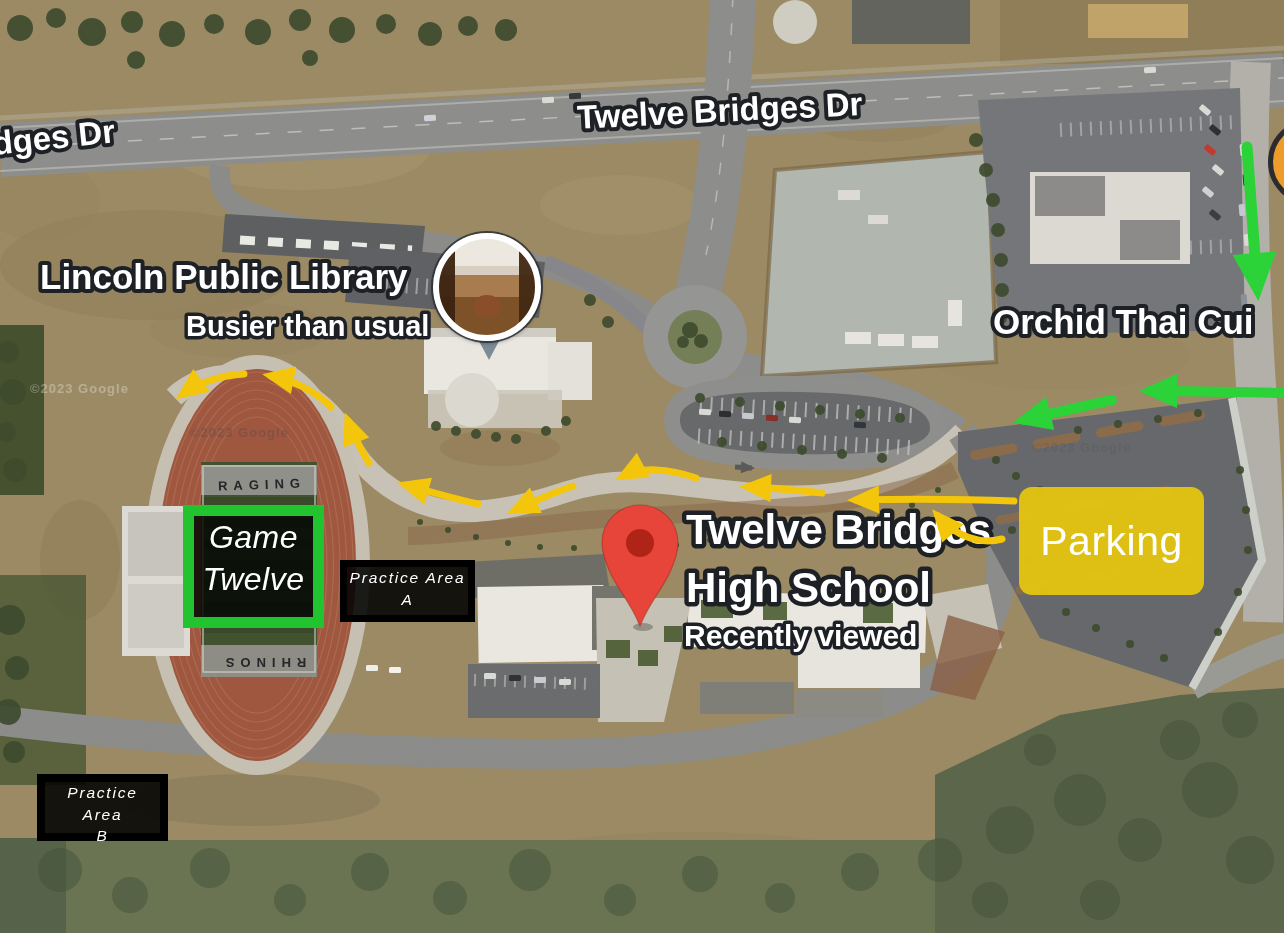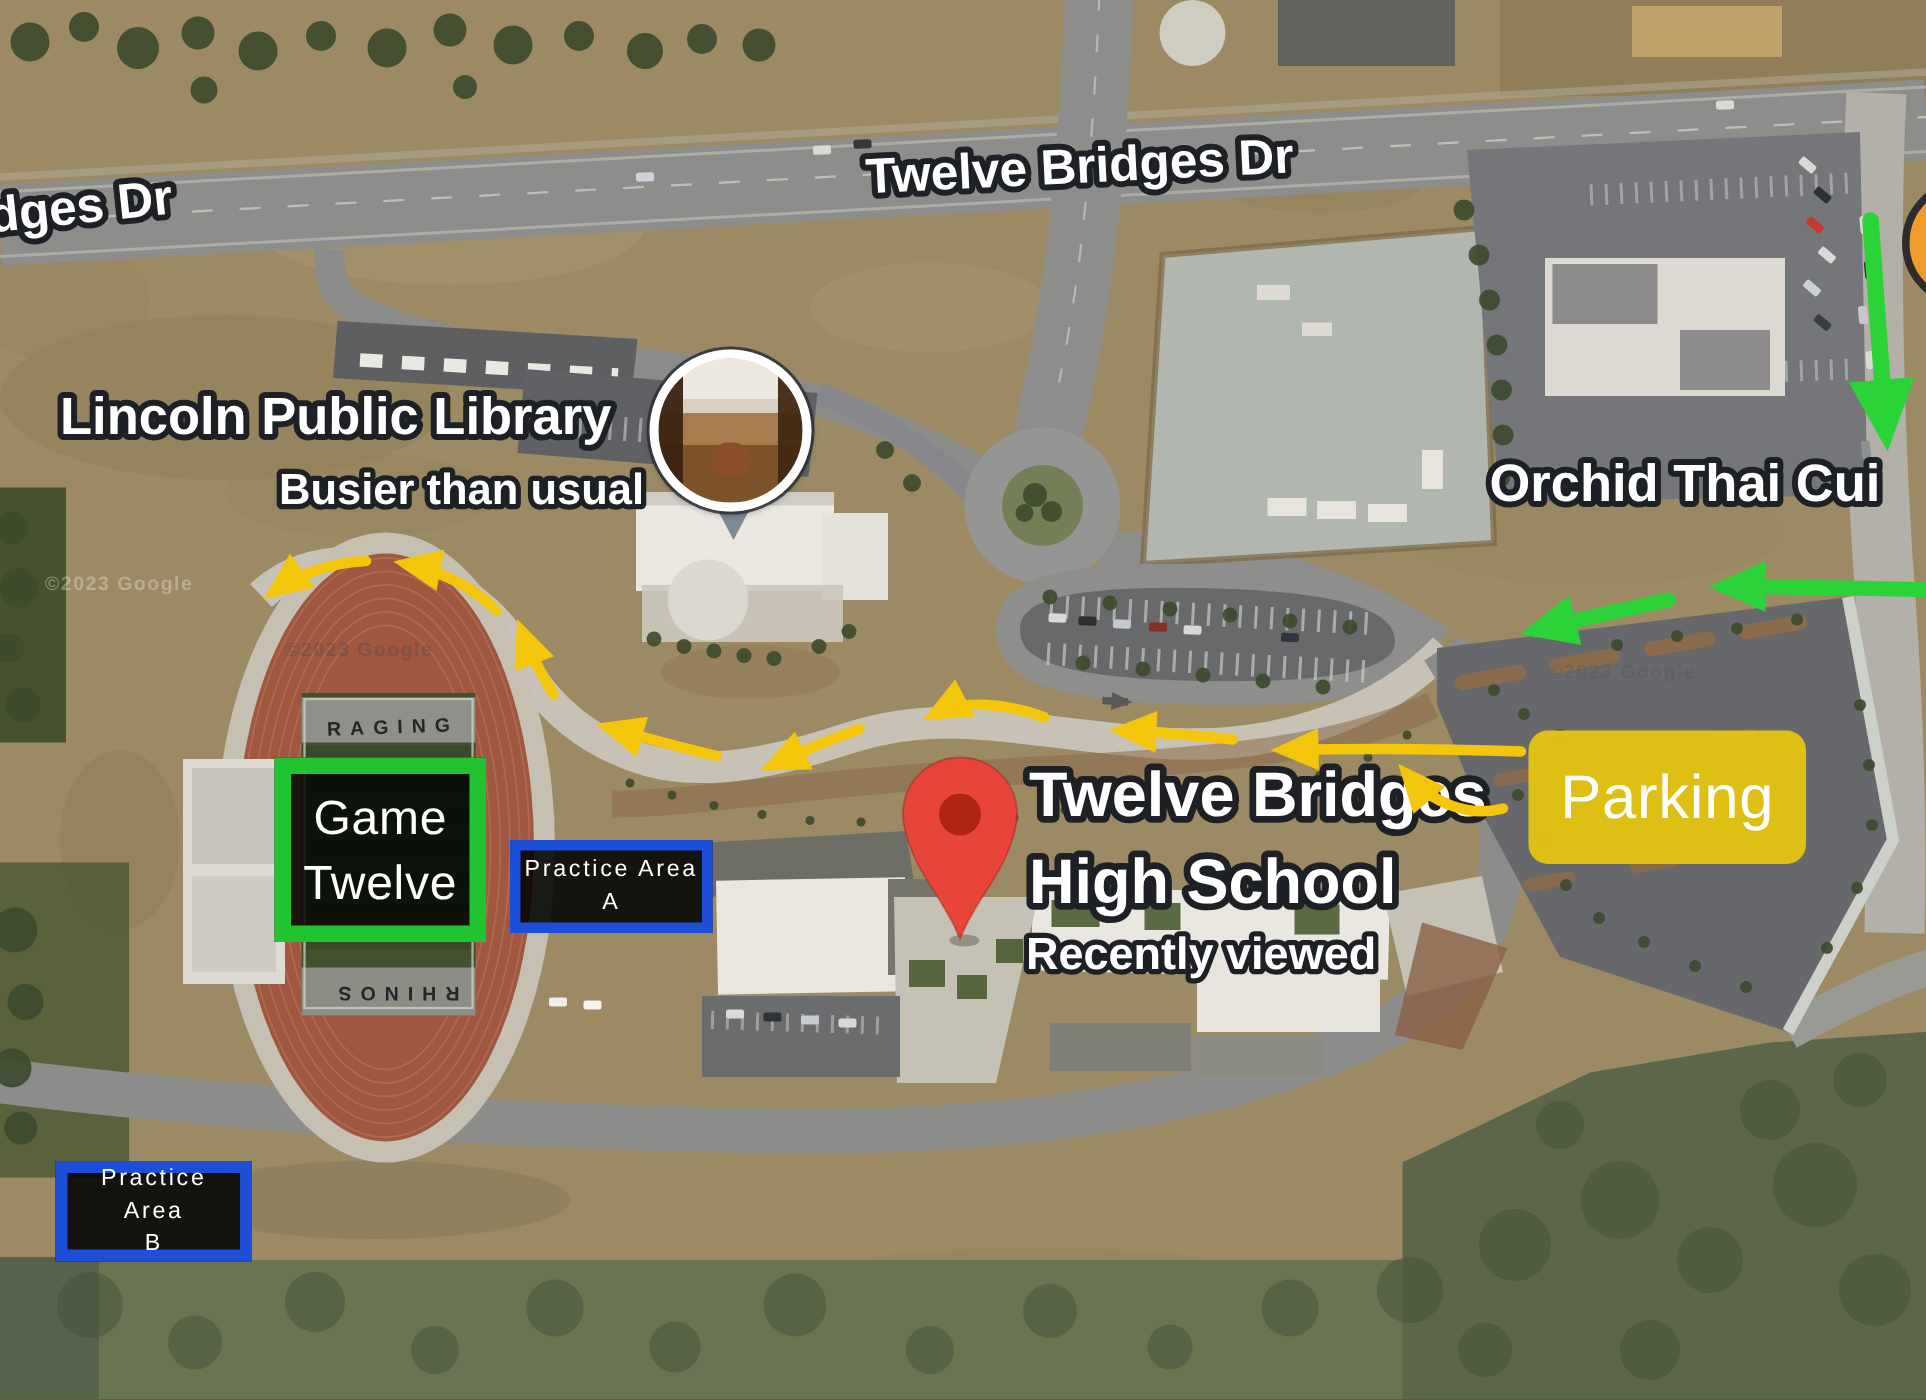--- a/index.html
+++ b/index.html
@@ -15,28 +15,28 @@
   .lbl-sub{font-size:29px;stroke-width:7px;}
   .lbl-big{font-size:42px;stroke-width:9px;}
   .lbl-status{font-size:30px;stroke-width:7px;}
   .wm{font-size:13px;letter-spacing:1px;font-weight:700;}
 
   .fieldtxt{font-family:"Liberation Sans",sans-serif;font-weight:700;font-size:13px;
             letter-spacing:6px;fill:#26262a;}
 
   
   .ann-box{position:absolute;box-sizing:border-box;display:flex;flex-direction:column;
-           align-items:center;justify-content:center;color:#fff;text-align:center;z-index:30;}
+           align-items:center;justify-content:flex-start;color:#fff;text-align:center;z-index:30;font-style:italic;}
   .game-box{left:183px;top:505px;width:141px;height:123px;border:11px solid #21c42e;
             background:rgba(4,7,4,.85);font-size:32px;line-height:1.32;letter-spacing:.5px;}
-  .pa-box{border:7px solid #1d4ed8;background:rgba(2,2,2,.88);font-size:15.5px;
+  .pa-box{border:7px solid #000000;background:rgba(2,2,2,.88);font-size:15.5px;
           letter-spacing:1.8px;line-height:1.4;}
   .pa-a{left:340px;top:560px;width:135px;height:62px;}
   .pa-b{left:37px;top:774px;width:131px;height:67px;border-width:8px;}
-  .parking-box{position:absolute;left:1019px;top:487px;width:185px;height:89px;z-index:30;
+  .parking-box{position:absolute;left:1019px;top:487px;width:185px;height:108px;z-index:30;
                border-radius:13px;background:rgba(226,195,19,.97);display:flex;align-items:center;
                justify-content:center;color:#fff;font-size:41px;letter-spacing:.5px;}
 
   
   .photo-tail{position:absolute;left:470px;top:324px;width:38px;height:36px;background:#7e8b95;
               clip-path:polygon(0 0,100% 0,50% 100%);z-index:24;}
   .photo-marker{position:absolute;left:433px;top:233px;width:108px;height:108px;box-sizing:border-box;
     border-radius:50%;border:6px solid #fff;box-shadow:0 0 0 2px rgba(45,48,55,.85),0 2px 4px rgba(0,0,0,.35);
     overflow:hidden;z-index:25;
     background:

